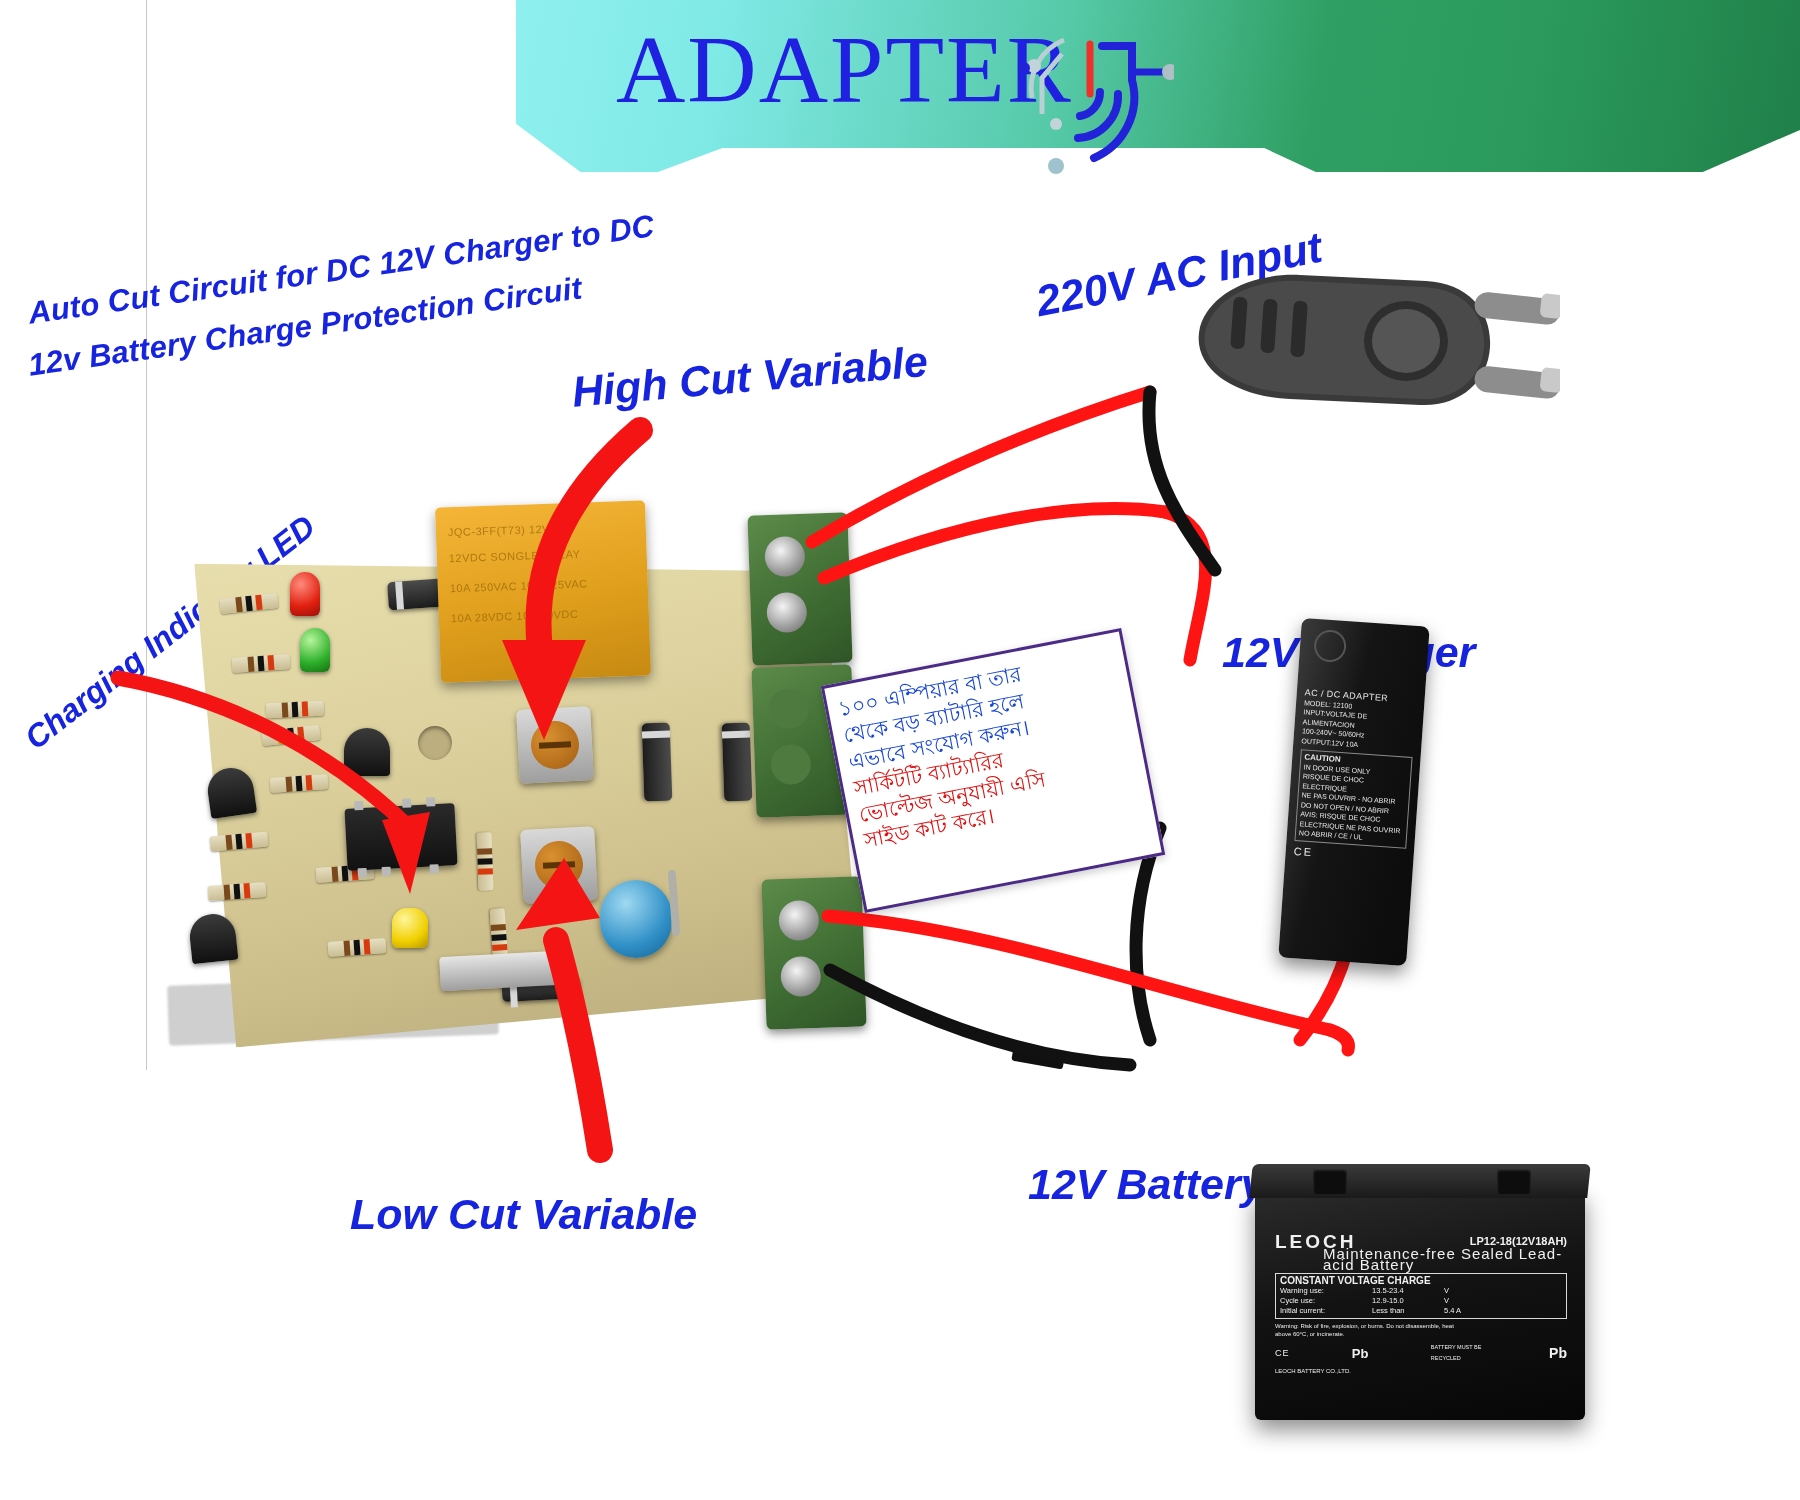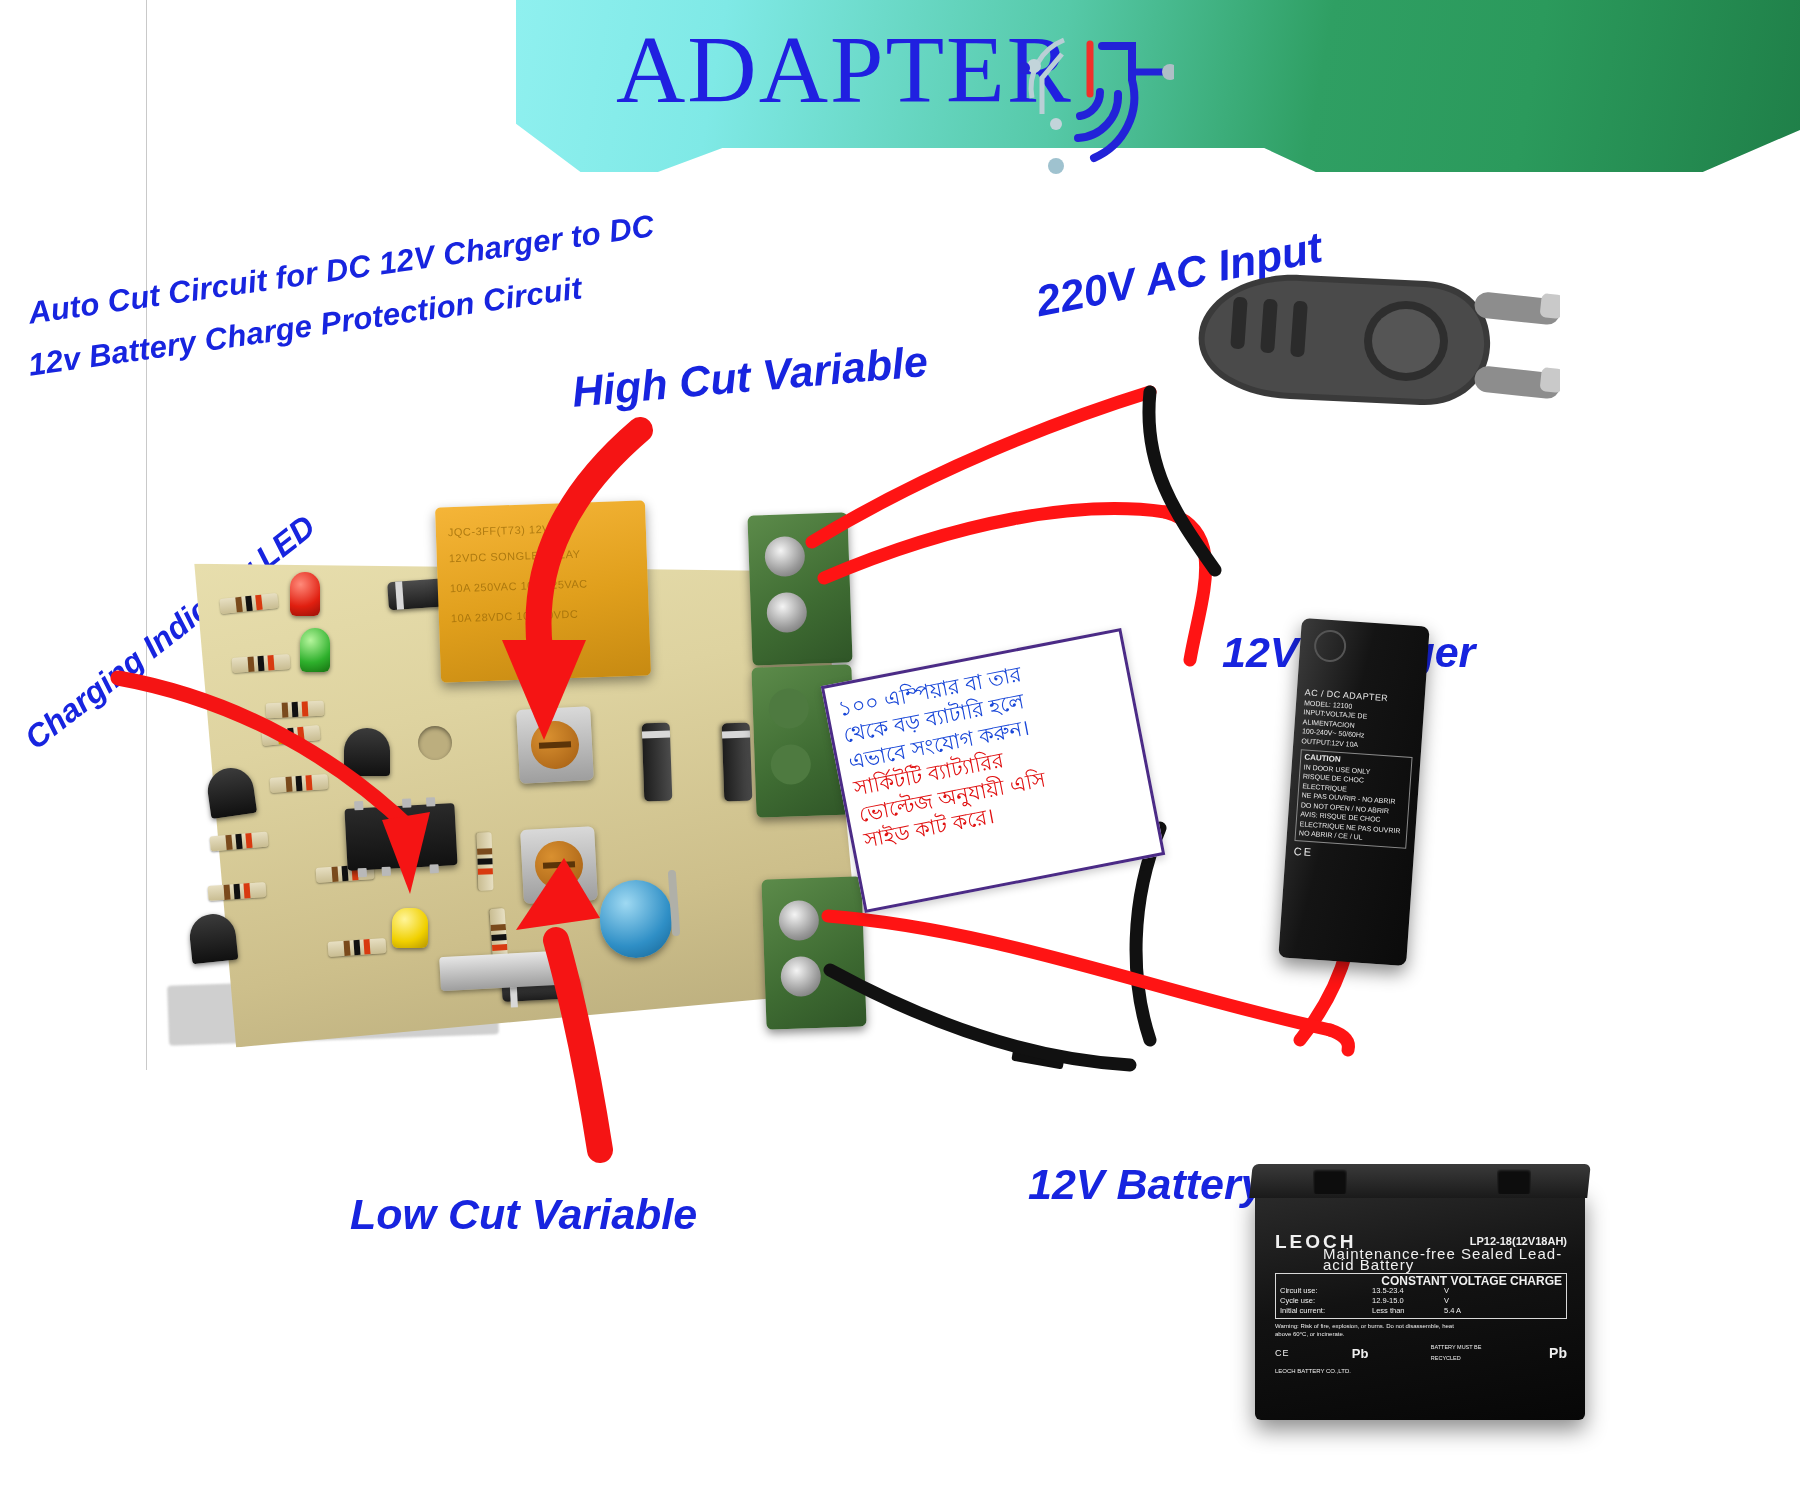--- a/index.html
+++ b/index.html
@@ -349,23 +349,23 @@
   <div class="bat-top"></div>
   <div class="term-post" style="left:242px;top:-22px;"></div>
   <div class="term-post" style="left:58px;top:-22px;"></div>
   <div class="bat-label">
     <div style="display:flex;justify-content:space-between;align-items:flex-end;">
       <span class="bat-brand">LEOCH</span>
       <span style="font-size:11px;font-weight:bold;">LP12-18(12V18AH)</span>
     </div>
     <div style="font-size:15px;letter-spacing:1px;margin-top:1px;margin-left:48px;">Maintenance-free Sealed Lead-acid Battery</div>
     <div class="bat-tbl">
-      <div style="text-align:right;font-size:12px;font-weight:bold;">CONSTANT VOLTAGE CHARGE</div>
+      <div style="text-align:left;font-size:10px;font-weight:bold;">CONSTANT VOLTAGE CHARGE</div>
       <div style="display:flex;">
-          <span style="width:92px">Circuit    use:</span>
+          <span style="width:92px">Warning    use:</span>
           <span style="width:72px">13.5-23.4</span>
           <span>V</span>
         </div>
       <div style="display:flex;">
           <span style="width:92px">Cycle      use:</span>
           <span style="width:72px">12.9-15.0</span>
           <span>V</span>
         </div>
       <div style="display:flex;">
           <span style="width:92px">Initial  current:</span>

